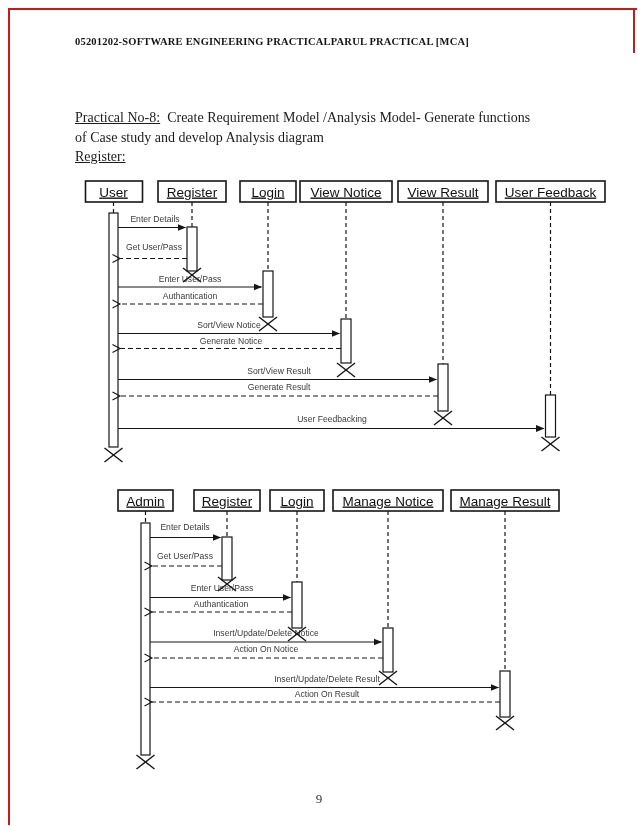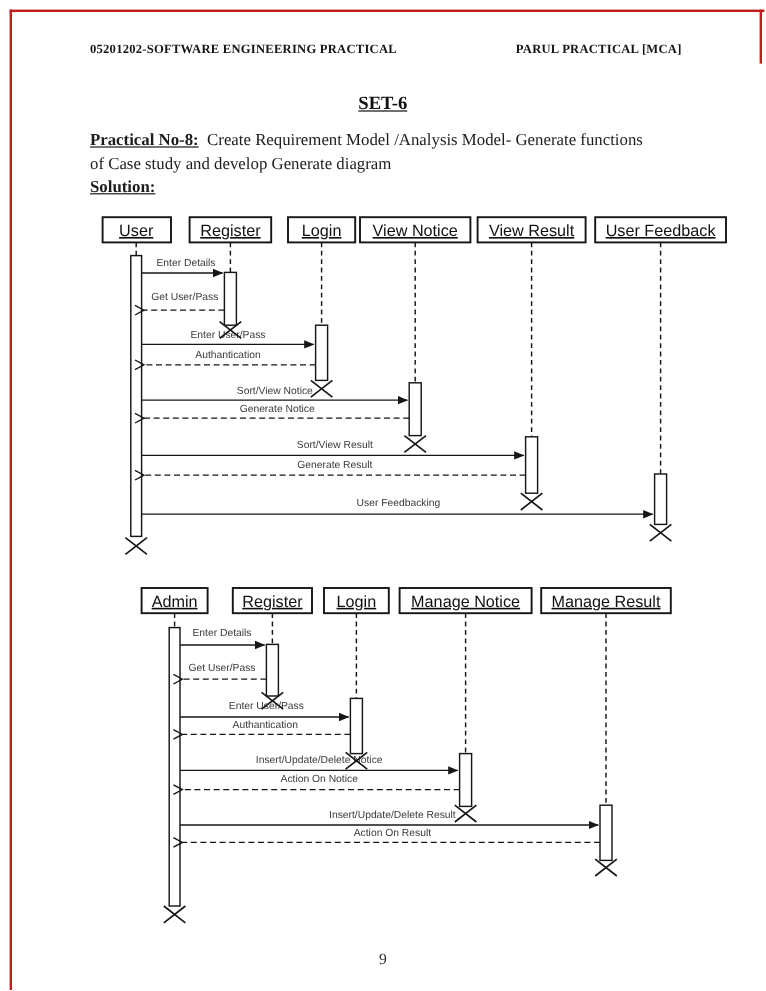--- a/index.html
+++ b/index.html
@@ -12,38 +12,37 @@
     color:#1a1a1a;
   }
   
   .red-line{position:absolute;background:#c41b1b;}
   .red-top{left:8px;top:8px;width:629px;height:2px;}
   .red-left{left:8px;top:8px;width:2px;height:817px;}
   .red-right-stub{left:633px;top:8px;width:2px;height:45px;}
 
   .header{
     position:absolute;left:75px;right:70px;top:36px;
-    display:flex;justify-content:space-between;
+    display:flex;
     font-weight:bold;font-size:10.5px;letter-spacing:.2px;
     color:#151515;
-    gap:24px;
   }
   .set-title{
     position:absolute;left:0;right:0;top:78px;
     text-align:center;
     font-weight:bold;font-size:15.5px;
     text-decoration:underline;
     color:#111;
   }
   .para{
     position:absolute;left:75px;top:108px;right:60px;
     font-size:14px;line-height:19.5px;color:#1c1c1c;
     white-space:nowrap;
   }
-  .bold-ul{font-weight:bold;text-decoration:underline;}
+  .bold-ul{font-weight:normal;text-decoration:underline;}
   .page-number{
     position:absolute;left:0;right:0;top:791px;
     text-align:center;font-size:13px;color:#333;
   }
   svg text{font-family:"Liberation Sans", sans-serif;}
   text.actor{
     font-size:13.5px;fill:#111;text-decoration:underline;
   }
   text.msg{
     font-size:8.6px;fill:#3a3a3a;
@@ -57,26 +56,25 @@
 
   <div class="red-line red-top"></div>
   <div class="red-line red-left"></div>
   <div class="red-line red-right-stub"></div>
 
   <div class="header">
     <span>05201202-SOFTWARE ENGINEERING PRACTICAL</span>
     <span>PARUL PRACTICAL [MCA]</span>
   </div>
 
-  <div class="set-title">SET-6</div>
 
   <div class="para">
     <div><span class="bold-ul">Practical No-8:</span>&nbsp; <span>Create Requirement Model /Analysis Model- Generate functions</span></div>
-    <div><span>of Case study and develop Generate diagram</span></div>
-    <div><span class="bold-ul">Solution:</span></div>
+    <div><span>of Case study and develop Analysis diagram</span></div>
+    <div><span class="bold-ul">Register:</span></div>
   </div>
 
   <svg width="638" height="826" viewBox="0 0 638 826" style="position:absolute;left:0;top:0;">
     <defs>
       <marker id="mSolid" markerWidth="10" markerHeight="9" refX="8" refY="4" orient="auto" markerUnits="userSpaceOnUse">
         <path d="M0,0.5 L8.5,4 L0,7.5 z" fill="#161616"></path>
       </marker>
       <marker id="mOpen" markerWidth="11" markerHeight="11" refX="1.5" refY="5" orient="auto" markerUnits="userSpaceOnUse">
         <path d="M9,1 L1.5,5 L9,9" fill="none" stroke="#161616" stroke-width="1.1"></path>
       </marker>

